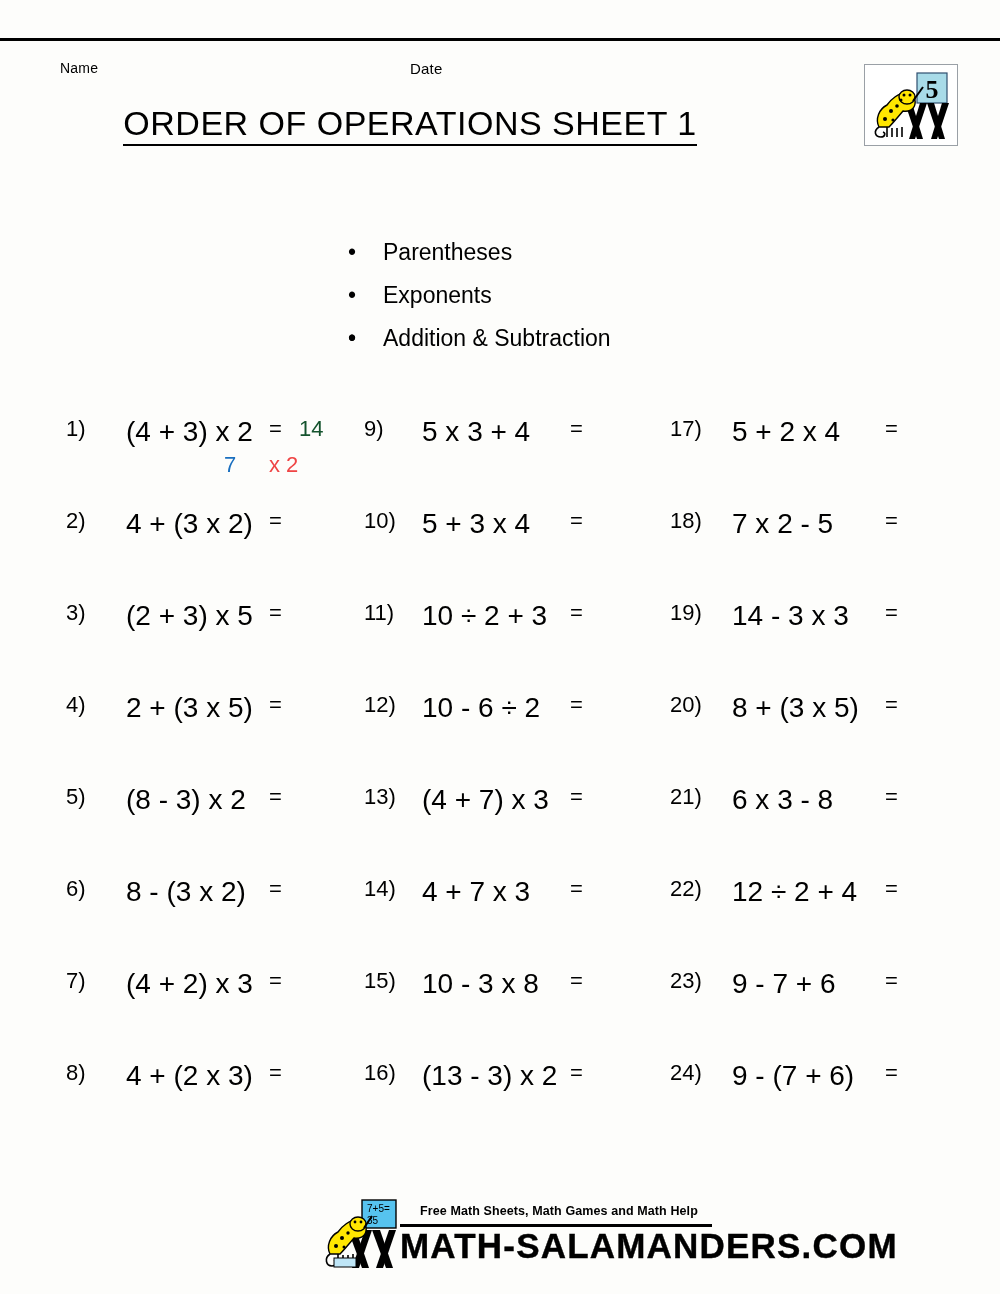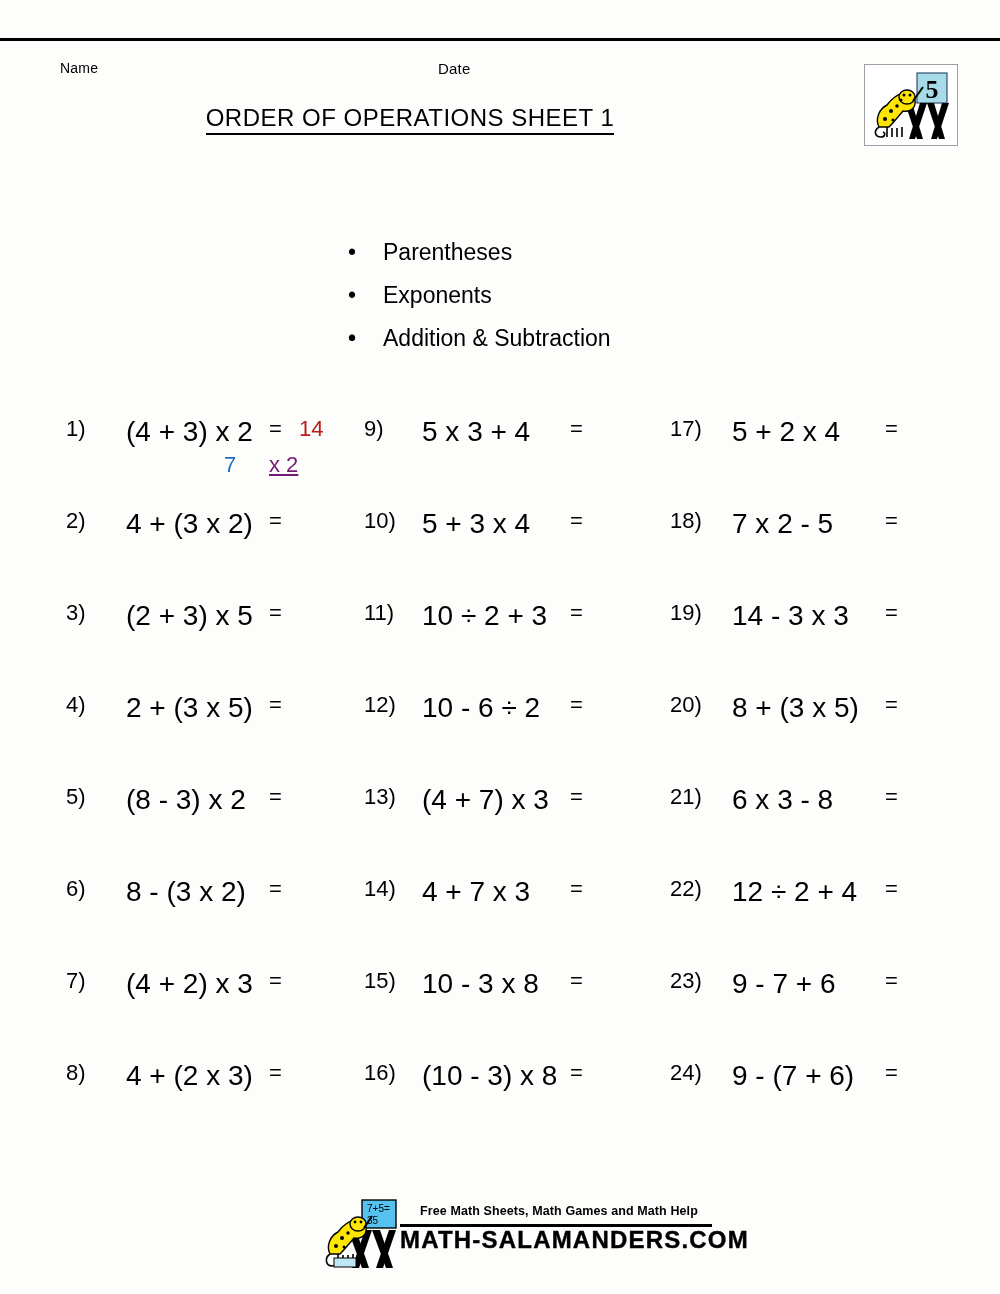--- a/index.html
+++ b/index.html
@@ -36,21 +36,20 @@
     top: 60px;
     font-size: 14px;
     letter-spacing: 0.2px;
   }
   .hdr-date {
     position: absolute;
     left: 410px;
     top: 60px;
     font-size: 15px;
     letter-spacing: 0.2px;
-    margin-left: 28px;
   }
 
   
   .badge {
     position: absolute;
     left: 864px;
     top: 64px;
     width: 94px;
     height: 82px;
     border: 1px solid #9aa0a6;
@@ -59,21 +58,21 @@
   }
   .badge svg { display: block; }
 
   
   .title {
     position: absolute;
     left: 0;
     top: 104px;
     width: 820px;
     text-align: center;
-    font-size: 24px;
+    font-size: 34px;
     letter-spacing: 0.5px;
   }
   .title span {
     border-bottom: 2px solid #000;
     padding-bottom: 2px;
   }
 
   
   .subtitle {
     position: absolute;
@@ -201,21 +200,21 @@
     width: 312px;
     height: 3px;
     background: #000;
   }
   .footer-domain {
     position: absolute;
     left: 78px;
     top: 30px;
     width: 312px;
     text-align: center;
-    font-size: 24px;
+    font-size: 35px;
     font-weight: bold;
     letter-spacing: 1.2px;
     white-space: nowrap;
     -webkit-text-stroke: 0.4px #000;
   }
   .footer-sal {
     position: absolute;
     left: 0;
     top: 0;
     width: 96px;
@@ -288,23 +287,23 @@
     </li>
   </ul>
 
   <div class="grid">
 
     <div class="prow">
       <div class="cell c1">
         <span class="num">1)</span>
         <span class="expr">(4 + 3) x 2</span>
         <span class="eq">=</span>
-        <span class="ans" style="color: #b91c1c;">14</span>
+        <span class="ans" style="color: #14532d;">14</span>
         <span class="worklineA" style="color: rgb(26, 111, 191);">7</span>
-        <span class="worklineB" style="color: #701a75; text-decoration: underline;">x 2</span>
+        <span class="worklineB" style="color: #ef4444;">x 2</span>
       </div>
       <div class="cell c2">
         <span class="num">9)</span>
         <span class="expr">5 x 3 + 4</span>
         <span class="eq">=</span>
         <span class="ans" style="color: rgb(26, 111, 191);"></span>
       </div>
       <div class="cell c3">
         <span class="num">17)</span>
         <span class="expr">5 + 2 x 4</span>
@@ -441,21 +440,21 @@
 
     <div class="prow">
       <div class="cell c1">
         <span class="num">8)</span>
         <span class="expr">4 + (2 x 3)</span>
         <span class="eq">=</span>
         <span class="ans" style="color: rgb(26, 111, 191);"></span>
       </div>
       <div class="cell c2">
         <span class="num">16)</span>
-        <span class="expr">(10 - 3) x 8</span>
+        <span class="expr">(13 - 3) x 2</span>
         <span class="eq">=</span>
         <span class="ans" style="color: rgb(26, 111, 191);"></span>
       </div>
       <div class="cell c3">
         <span class="num">24)</span>
         <span class="expr">9 - (7 + 6)</span>
         <span class="eq">=</span>
         <span class="ans" style="color: rgb(26, 111, 191);"></span>
       </div>
     </div>

